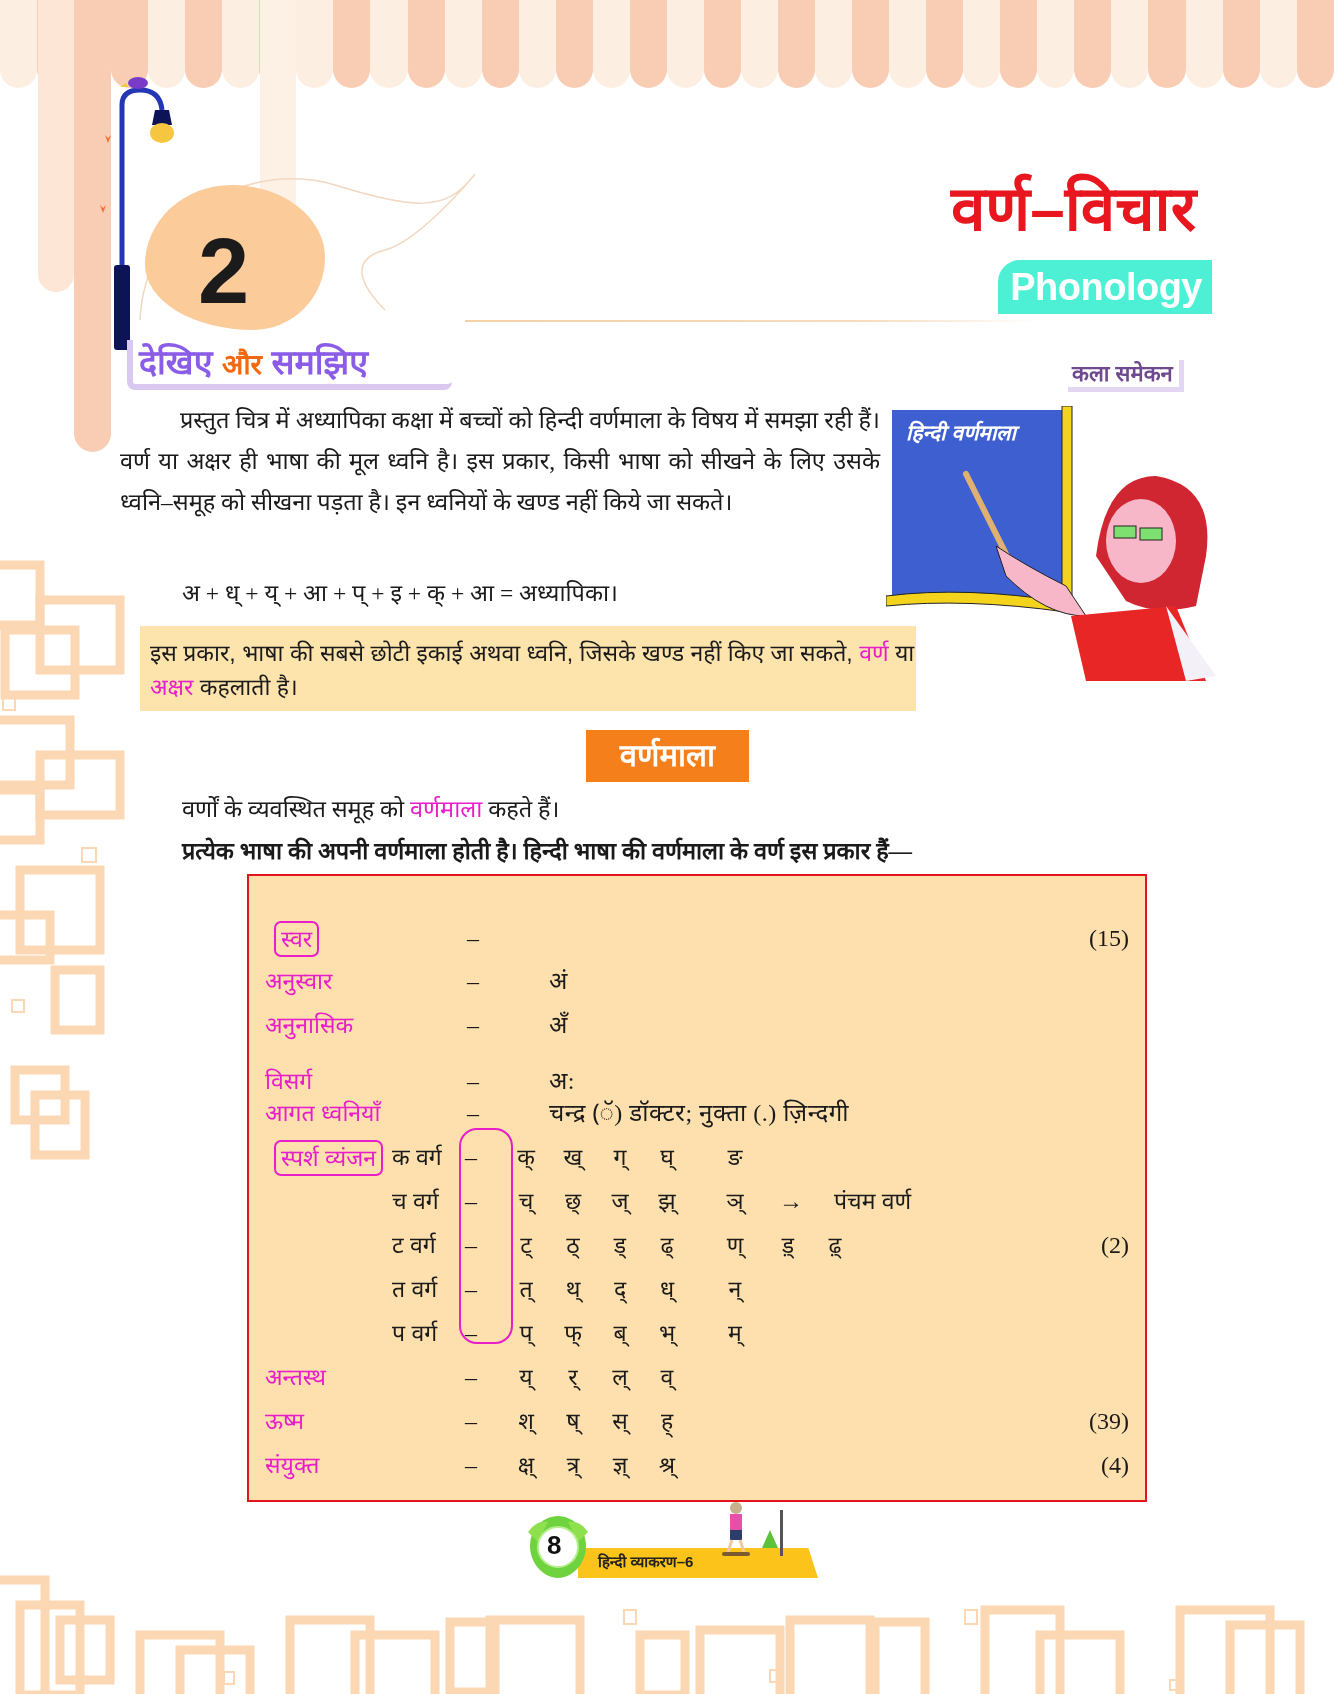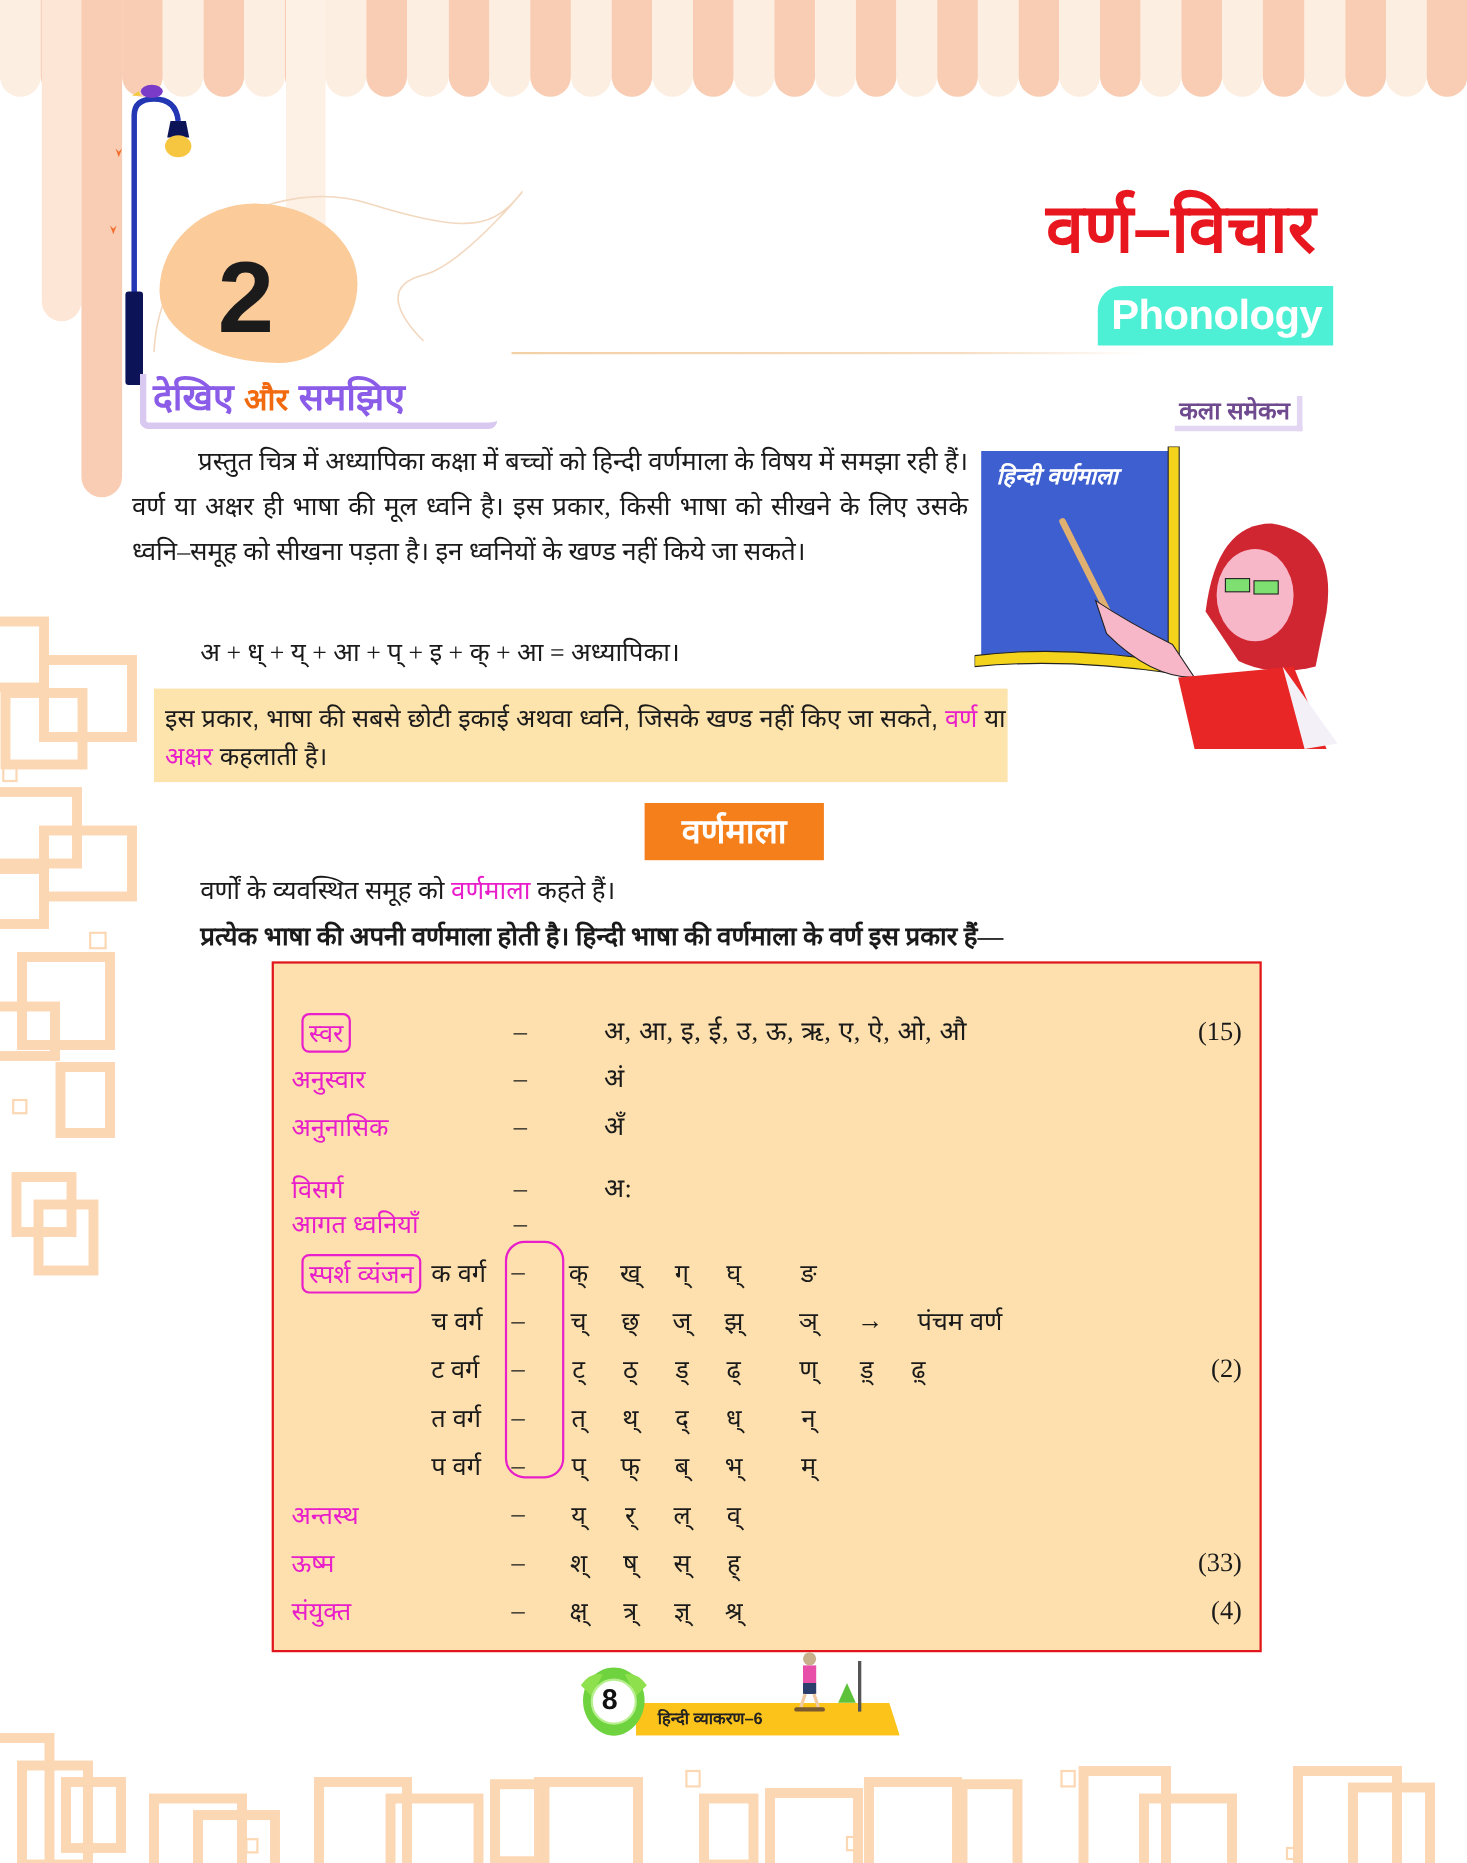--- a/index.html
+++ b/index.html
@@ -184,41 +184,41 @@
 
 <div class="varnamala-tag">वर्णमाला</div>
 <div class="line1"><span>वर्णों के व्यवस्थित समूह को </span><span class="hl">वर्णमाला</span><span> कहते हैं।</span></div>
 <div class="line2">प्रत्येक भाषा की अपनी वर्णमाला होती है। हिन्दी भाषा की वर्णमाला के वर्ण इस प्रकार हैं—</div>
 
 <div class="alpha-box">
 
   <div class="row" style="top:42px;">
     <span class="cat boxed">स्वर</span>
     <span class="dash">–</span>
-    <span class="vals">अ, आ,  इ, ई,  उ, ऊ, ऋ, ए, ऐ, ओ, औ</span>
     <span class="count">(15)</span>
   </div>
   <div class="row" style="top:85px;">
     <span class="cat">अनुस्वार</span>
     <span class="dash">–</span>
     <span class="vals">अं</span>
   </div>
   <div class="row" style="top:129px;">
     <span class="cat">अनुनासिक</span>
     <span class="dash">–</span>
     <span class="vals">अँ</span>
   </div>
   <div class="row" style="top:185px;">
     <span class="cat">विसर्ग</span>
     <span class="dash">–</span>
     <span class="vals">अ:</span>
   </div>
   <div class="row" style="top:217px;padding-left:32px;">
     <span class="cat">आगत ध्वनियाँ</span>
     <span class="dash">–</span>
+    <span class="vals">चन्द्र (ॅ) डॉक्टर; नुक्ता (.) ज़िन्दगी</span>
   </div>
 
   <div class="row" style="top:261px;">
     <span class="cat boxed">स्पर्श व्यंजन</span>
     <span class="varga">क वर्ग</span>
     <span class="dash2">–</span>
     <span class="c" style="left:262px">क्</span>
     <span class="c" style="left:309px">ख्</span>
     <span class="c" style="left:356px">ग्</span>
     <span class="c" style="left:403px">घ्</span>
@@ -274,21 +274,21 @@
     <span class="c" style="left:356px">ल्</span>
     <span class="c" style="left:403px">व्</span>
   </div>
   <div class="row" style="top:525px;">
     <span class="cat">ऊष्म</span>
     <span class="dash2">–</span>
     <span class="c" style="left:262px">श्</span>
     <span class="c" style="left:309px">ष्</span>
     <span class="c" style="left:356px">स्</span>
     <span class="c" style="left:403px">ह्</span>
-    <span class="count">(33)</span>
+    <span class="count">(39)</span>
   </div>
   <div class="row" style="top:569px;">
     <span class="cat">संयुक्त</span>
     <span class="dash2">–</span>
     <span class="c" style="left:262px">क्ष्</span>
     <span class="c" style="left:309px">त्र्</span>
     <span class="c" style="left:356px">ज्ञ्</span>
     <span class="c" style="left:403px">श्र्</span>
     <span class="count">(4)</span>
   </div>

